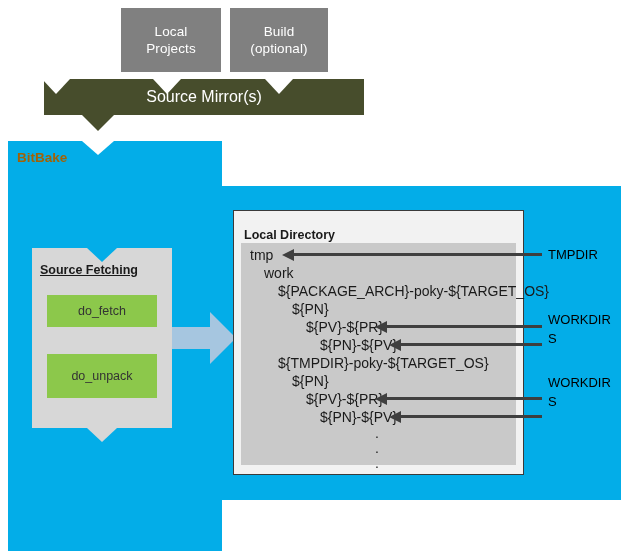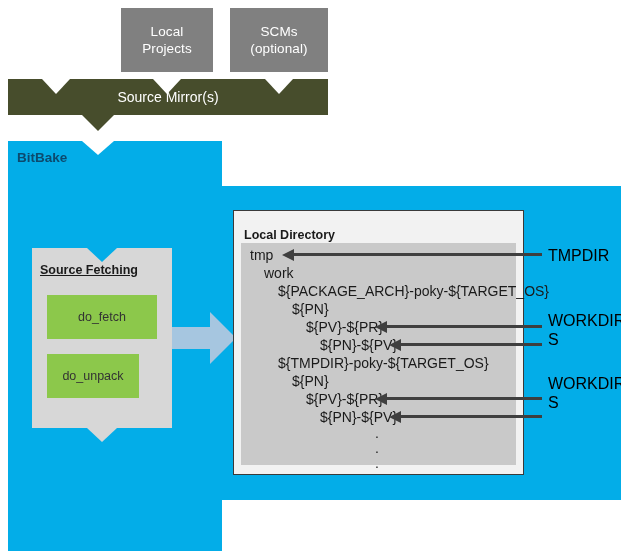--- a/index.html
+++ b/index.html
@@ -33,22 +33,23 @@
   }
 
   
   .mirror-bar {
     position: absolute;
     background: #474D2C;
     color: #ffffff;
     display: flex;
     align-items: center;
     justify-content: center;
-    font-size: 14px;
+    font-size: 16px;
     box-sizing: border-box;
+    margin-left: 36px;
   }
   
   .notch-down-white {
     position: absolute;
     width: 0; height: 0;
     border-left: 14px solid transparent;
     border-right: 14px solid transparent;
     border-top: 15px solid #ffffff;
   }
   
@@ -68,21 +69,21 @@
   .blue-lower {
     position: absolute;
     background: #03ADE8;
   }
   .blue-foot {
     position: absolute;
     background: #03ADE8;
   }
   .bitbake-label {
     position: absolute;
-    color: #0c4a6e;
+    color: #a16207;
     font-size: 13.5px;
     font-weight: bold;
   }
 
   
   .fetch-box {
     position: absolute;
     background: #D7D7D7;
   }
   .fetch-title {
@@ -168,42 +169,42 @@
   }
   .callout-head {
     position: absolute;
     width: 0; height: 0;
     border-top: 6px solid transparent;
     border-bottom: 6px solid transparent;
     border-right: 12px solid #3f3f3f;
   }
   .callout-label {
     position: absolute;
-    font-size: 16px;
+    font-size: 13px;
     color: #000000;
     white-space: nowrap;
     text-align: right;
   }
 </style>
 </head>
 <body>
 
 <div id="canvas">
 
 
-  <div class="src-box" style="left:121px; top:8px; width:92px; height:64px;">
+  <div class="src-box" style="left:121px; top:8px; width:100px; height:64px;">
     <div>
       <div>Local</div>
       <div>Projects</div>
     </div>
   </div>
 
   <div class="src-box" style="left:230px; top:8px; width:98px; height:64px;">
     <div>
-      <div>SCMs</div>
+      <div>Build</div>
       <div>(optional)</div>
     </div>
   </div>
 
   <div class="mirror-bar" style="left:8px; top:79px; width:320px; height:36px;">
     <span>Source Mirror(s)</span>
   </div>
   <div class="notch-down-white" style="left:42px; top:79px;"></div>
   <div class="notch-down-white" style="left:153px; top:79px;"></div>
   <div class="notch-down-white" style="left:265px; top:79px;"></div>
@@ -220,24 +221,24 @@
               border-top:14px solid #ffffff;"></div>
 
   <div class="bitbake-label" style="left:17px; top:150px;">BitBake</div>
 
   <div class="fetch-box" style="left:32px; top:248px; width:140px; height:180px;"></div>
   <div class="notch-down-blue" style="left:87px; top:248px;"></div>
   <div class="fetch-point" style="left:87px; top:428px;"></div>
 
   <div class="fetch-title" style="left:40px; top:263px;text-decoration:underline;">Source Fetching</div>
 
-  <div class="task-box" style="left:47px; top:295px; width:110px; height:44px;">
+  <div class="task-box" style="left:47px; top:295px; width:110px; height:32px;">
     <span>do_fetch</span>
   </div>
-  <div class="task-box" style="left:47px; top:354px; width:92px; height:44px;">
+  <div class="task-box" style="left:47px; top:354px; width:110px; height:44px;">
     <span>do_unpack</span>
   </div>
 
   <div class="big-arrow-shaft" style="left:172px; top:327px; width:38px; height:22px;"></div>
   <div class="big-arrow-head" style="left:210px; top:312px;"></div>
 
   <div class="bd-panel" style="left:233px; top:210px; width:291px; height:265px;"></div>
   <div class="bd-title" style="left:244px; top:228px;">Local Directory</div>
   <div class="bd-inner" style="left:241px; top:243px; width:275px; height:222px;"></div>
 

